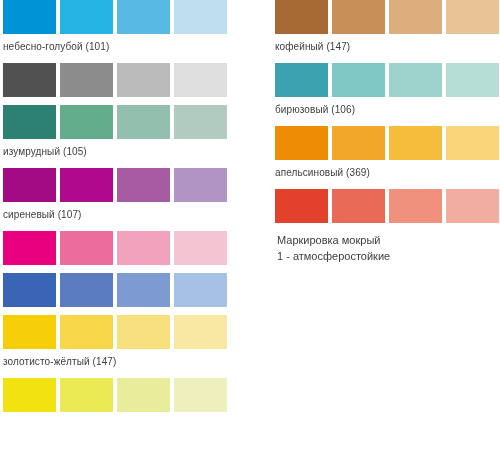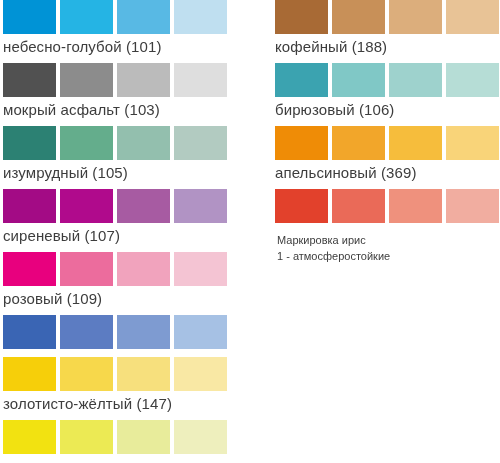--- a/index.html
+++ b/index.html
@@ -53,21 +53,21 @@
   .swatch {
     width: 53px;
     height: 34px;
     margin-right: 4px;
     flex: 0 0 auto;
   }
   .swatch:last-child {
     margin-right: 0;
   }
   .row-label {
-    font-size: 15px;
+    font-size: 10px;
     line-height: 15px;
     padding-top: 5px;
     padding-bottom: 1px;
     white-space: nowrap;
     color: #3d3d3d;
     letter-spacing: 0.1px;
   }
   
   .palette-column.left .palette-row:last-child .row-label {
     margin-left: -6px;
@@ -110,21 +110,20 @@
         <div class="row-label">небесно-голубой (101)</div>
       </div>
 
       <div class="palette-row">
         <div class="swatch-strip">
           <div class="swatch" style="background-color: rgb(81, 81, 81);"></div>
           <div class="swatch" style="background-color: rgb(140, 140, 140);"></div>
           <div class="swatch" style="background-color: rgb(187, 187, 187);"></div>
           <div class="swatch" style="background-color: rgb(222, 222, 222);"></div>
         </div>
-        <div class="row-label">мокрый асфальт (103)</div>
       </div>
 
       <div class="palette-row">
         <div class="swatch-strip">
           <div class="swatch" style="background-color: rgb(44, 129, 115);"></div>
           <div class="swatch" style="background-color: rgb(100, 173, 140);"></div>
           <div class="swatch" style="background-color: rgb(147, 191, 174);"></div>
           <div class="swatch" style="background-color: rgb(178, 203, 193);"></div>
         </div>
         <div class="row-label">изумрудный (105)</div>
@@ -140,21 +139,20 @@
         <div class="row-label">сиреневый (107)</div>
       </div>
 
       <div class="palette-row">
         <div class="swatch-strip">
           <div class="swatch" style="background-color: rgb(232, 0, 126);"></div>
           <div class="swatch" style="background-color: rgb(236, 108, 157);"></div>
           <div class="swatch" style="background-color: rgb(241, 163, 189);"></div>
           <div class="swatch" style="background-color: rgb(244, 196, 211);"></div>
         </div>
-        <div class="row-label">розовый (109)</div>
       </div>
 
       <div class="palette-row">
         <div class="swatch-strip">
           <div class="swatch" style="background-color: rgb(58, 101, 180);"></div>
           <div class="swatch" style="background-color: rgb(92, 124, 194);"></div>
           <div class="swatch" style="background-color: rgb(126, 155, 209);"></div>
           <div class="swatch" style="background-color: rgb(166, 193, 228);"></div>
         </div>
       </div>
@@ -184,21 +182,21 @@
     <div class="palette-column right">
 
 
       <div class="palette-row">
         <div class="swatch-strip">
           <div class="swatch" style="background-color: rgb(168, 106, 53);"></div>
           <div class="swatch" style="background-color: rgb(200, 144, 88);"></div>
           <div class="swatch" style="background-color: rgb(220, 174, 124);"></div>
           <div class="swatch" style="background-color: rgb(232, 195, 150);"></div>
         </div>
-        <div class="row-label">кофейный (188)</div>
+        <div class="row-label">кофейный (147)</div>
       </div>
 
       <div class="palette-row">
         <div class="swatch-strip">
           <div class="swatch" style="background-color: rgb(59, 163, 176);"></div>
           <div class="swatch" style="background-color: rgb(128, 200, 198);"></div>
           <div class="swatch" style="background-color: rgb(158, 210, 205);"></div>
           <div class="swatch" style="background-color: rgb(182, 221, 214);"></div>
         </div>
         <div class="row-label">бирюзовый (106)</div>
@@ -219,21 +217,21 @@
       <div class="palette-row">
         <div class="swatch-strip">
           <div class="swatch" style="background-color: rgb(226, 65, 44);"></div>
           <div class="swatch" style="background-color: rgb(234, 106, 88);"></div>
           <div class="swatch" style="background-color: rgb(239, 145, 125);"></div>
           <div class="swatch" style="background-color: rgb(241, 173, 160);"></div>
         </div>
       </div>
 
       <div class="legend">
-        <div class="legend-title">Маркировка ирис</div>
+        <div class="legend-title">Маркировка мокрый</div>
         <div class="legend-item">1 - атмосферостойкие</div>
 
       </div>
 
     </div>
 
   </div>
 </div>
 
 </body></html>

